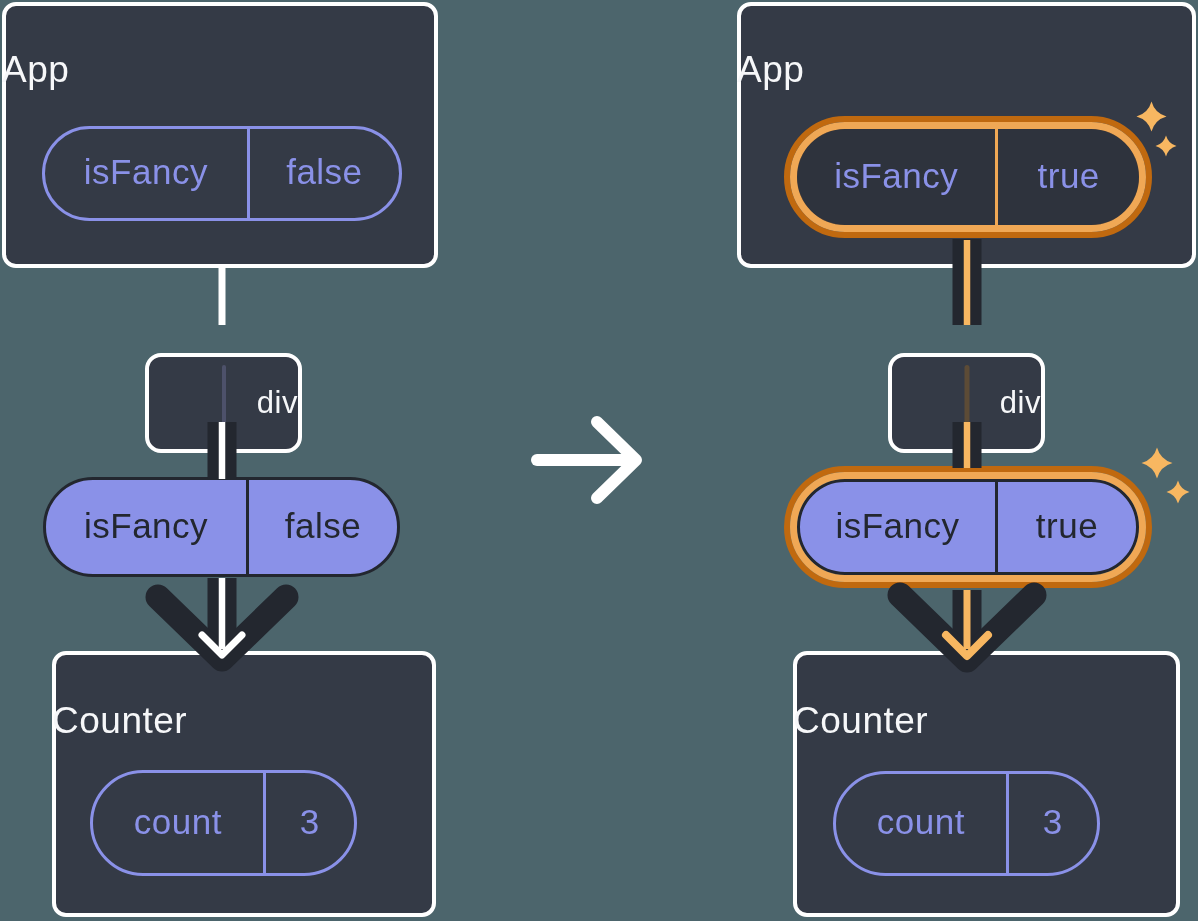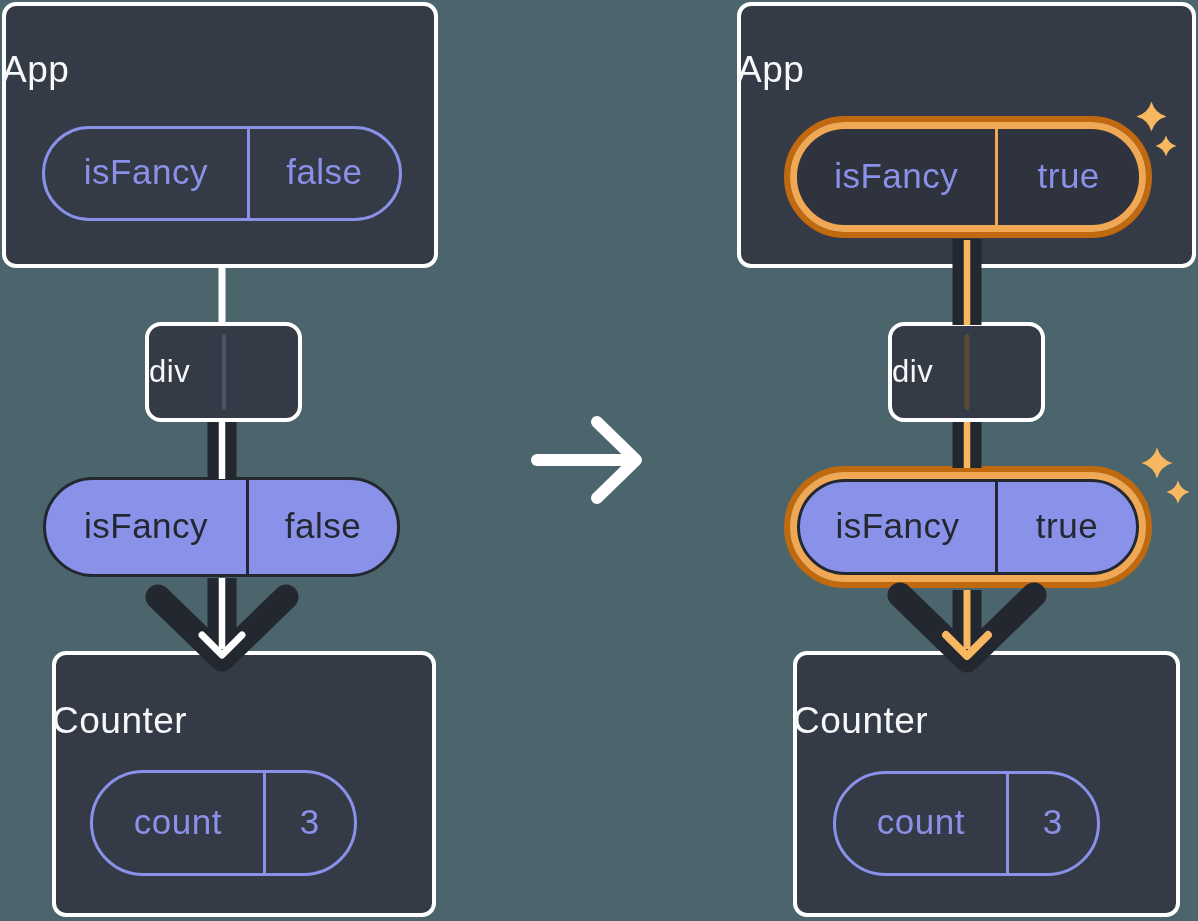--- a/index.html
+++ b/index.html
@@ -19,21 +19,21 @@
   .canvas{
     position:relative;width:1198px;height:921px;overflow:hidden;
     background:var(--background);
     font-family:"Liberation Sans", sans-serif;
   }
   .box{
     position:absolute;box-sizing:border-box;
     background:var(--card);
     border:4px solid #fff;border-radius:14px;
   }
-  .box.dom{border-radius:16px;display:flex;align-items:center;justify-content:flex-start;}
+  .box.dom{border-radius:16px;display:flex;align-items:center;justify-content:flex-end;margin-top:31px;}
   .title{
     position:absolute;text-align:left;color:var(--text-light);
     font-size:37px;letter-spacing:.5px;z-index:3;
   }
   .dom-label{
     position:relative;z-index:2;color:var(--text-light);
     font-size:31px;letter-spacing:.5px;
   }
   .vline{position:absolute;top:8px;bottom:8px;left:50%;transform:translateX(-50%);border-radius:3px;z-index:1;}
   .vline.before{width:4px;background:var(--muted-line-left);}

